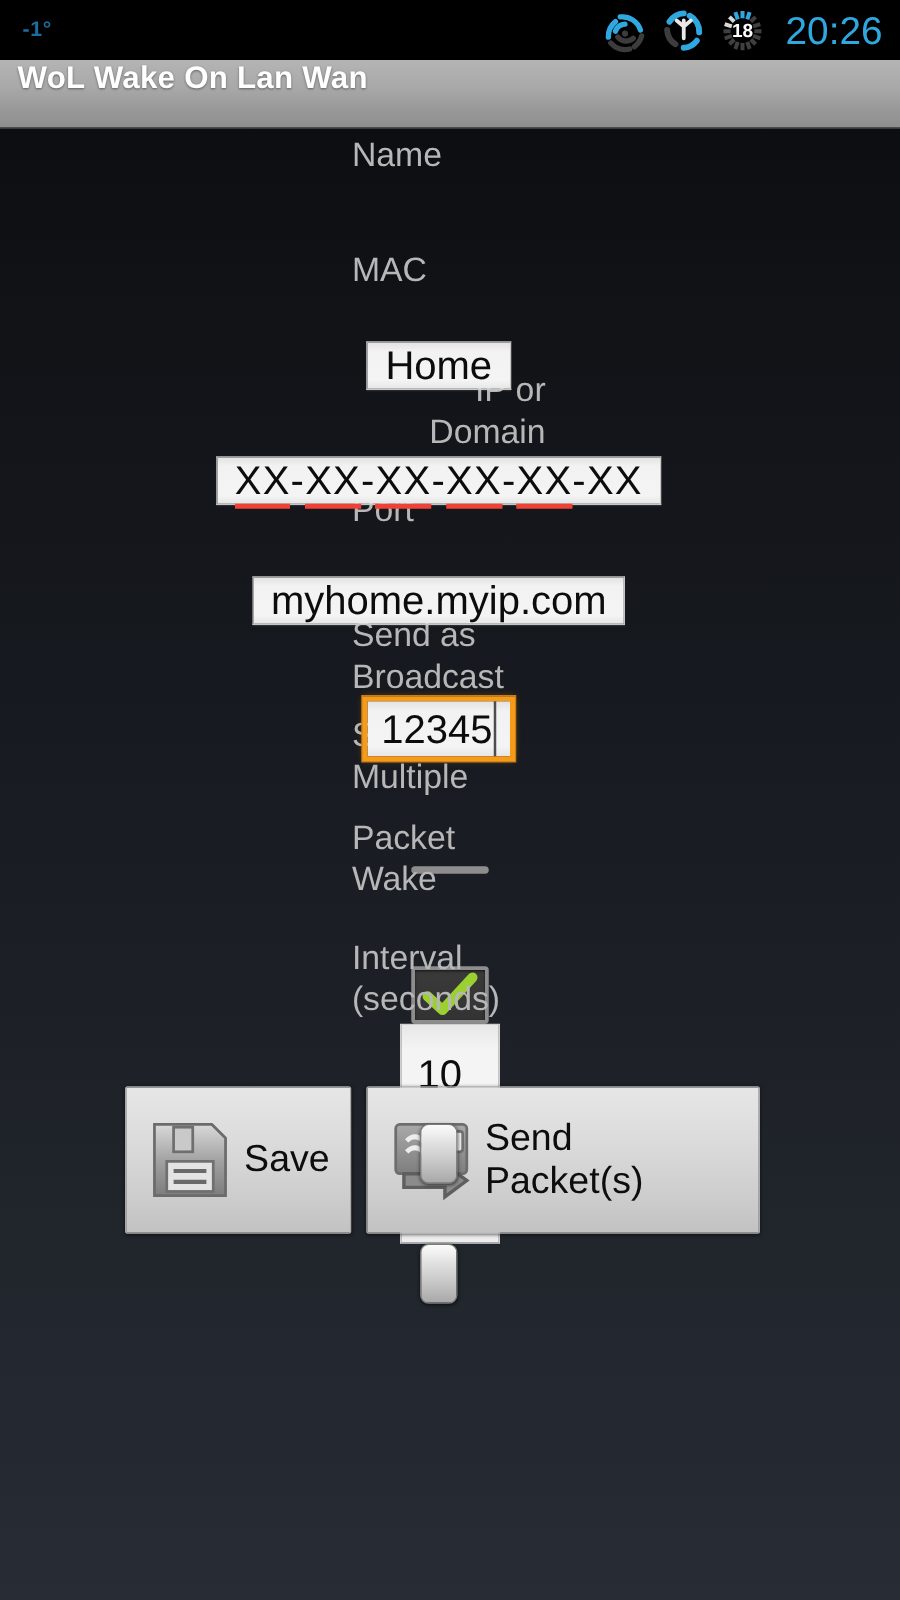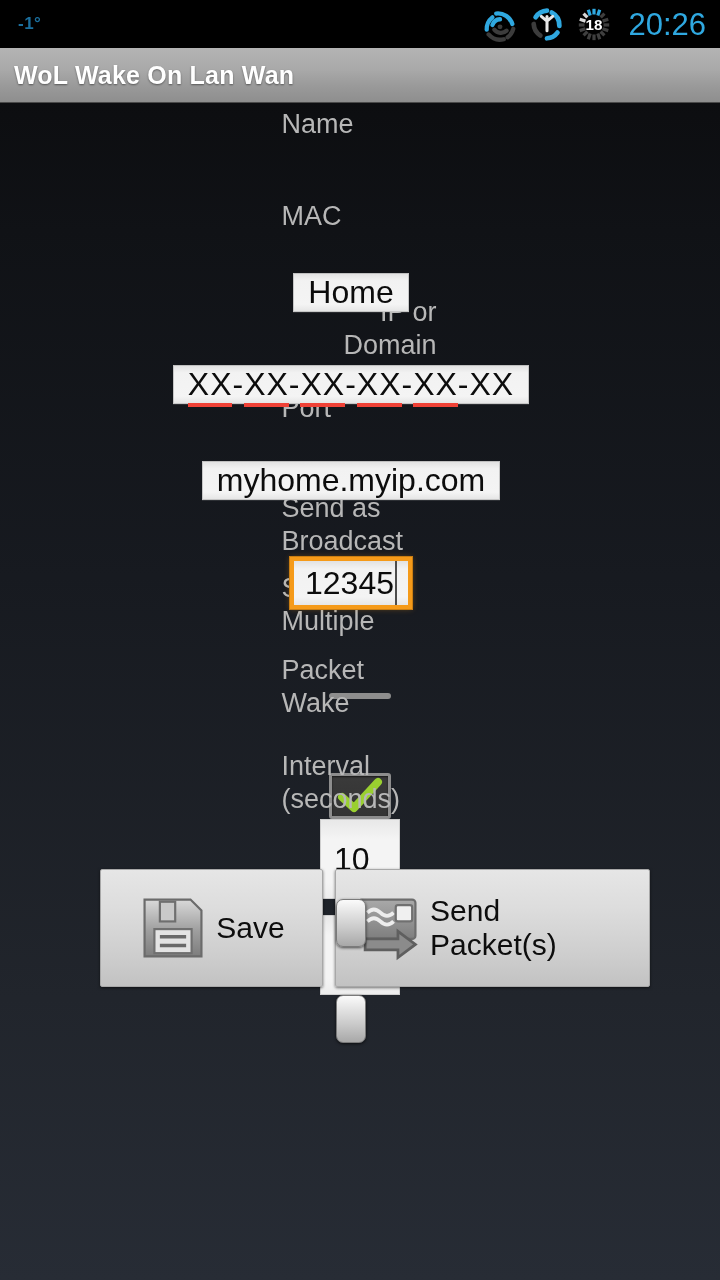--- a/index.html
+++ b/index.html
@@ -48,21 +48,20 @@
     line-height: 1;
   }
   .sicon { width: 38px; height: 38px; display: block; }
 
   
   .titlebar {
     height: 55px;
     width: 720px;
     background: linear-gradient(180deg, #b4b4b4 0%, #a9a9a9 40%, #999999 72%, #8e8e8e 100%);
     display: flex;
-    align-items: center;
     padding-left: 14px;
     border-bottom: 1px solid #4a4a4a;
   }
   .titlebar-text {
     color: #ffffff;
     font-size: 25px;
     font-weight: bold;
     text-shadow: 0 1px 2px rgba(0,0,0,0.45);
     letter-spacing: 0.2px;
   }
@@ -203,21 +202,21 @@
     border: 1px solid #a8a8a8;
     border-radius: 2px;
     height: 118px;
     display: flex;
     align-items: center;
     justify-content: center;
     gap: 8px;
     padding: 0 16px;
     box-shadow: 0 1px 3px rgba(0,0,0,0.55);
   }
-  .btn-save { width: 223px; }
+  .btn-save { width: 181px; }
   .btn-send { width: 315px; }
   .btn-label {
     color: #0d0d0d;
     font-size: 30px;
   }
   .btn-icon { width: 70px; height: 70px; flex: 0 0 70px; }
 </style>
 </head>
 <body>
 

